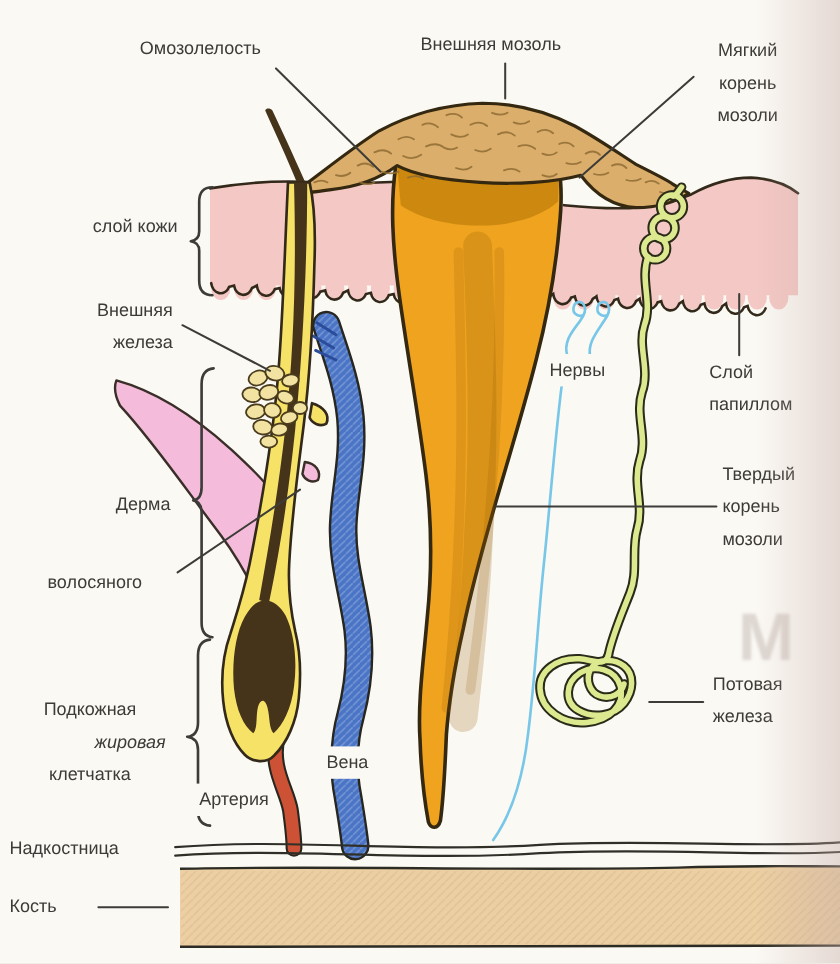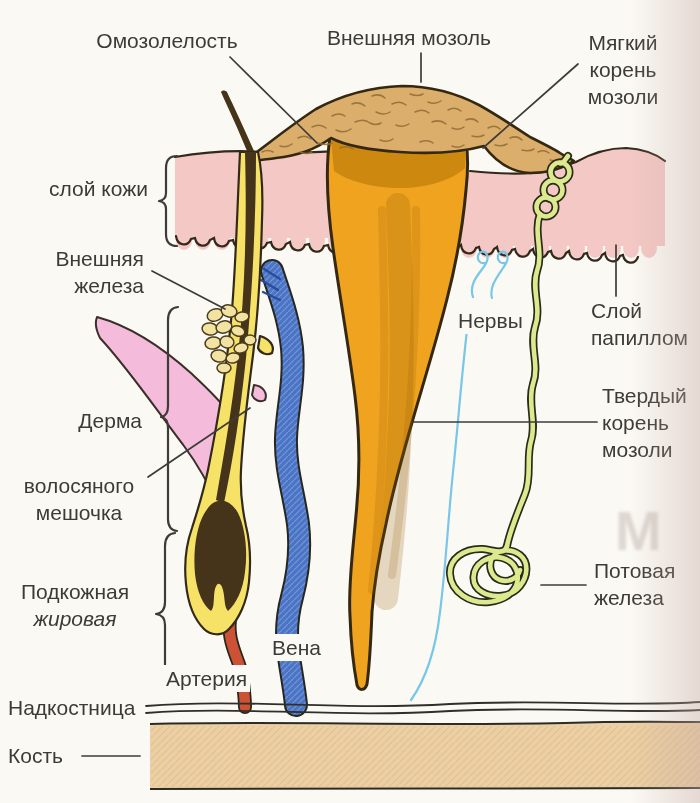--- a/index.html
+++ b/index.html
@@ -3,28 +3,28 @@
 <meta charset="utf-8">
 <style>
   html,body{margin:0;padding:0;background:#e8e6e0;}
   .stage{
     position:relative;width:700px;height:803px;margin:0 auto;
     background:var(--background,#fbf9f4);overflow:hidden;
     font-family:"Liberation Sans","DejaVu Sans",sans-serif;
   }
   .stage svg{position:absolute;left:0;top:0;}
   .lbl{
-    position:absolute;font-size:21px;line-height:27px;
+    position:absolute;font-size:15px;line-height:27px;
     color:var(--label_text,#3c3b38);white-space:nowrap;
   }
   .lbl .ln{display:block;}
   .ctr{text-align:center;}
   .rgt{text-align:right;}
-  .knock{background:var(--background,#fbf9f4);display:inline-block;padding:0 3px;margin-top:12px;}
-  .it{font-style:italic;}
+  .knock{background:var(--background,#fbf9f4);display:inline-block;padding:0 3px;}
+  .it{font-style:italic;text-align:right;}
   
   .skin-fill{fill:var(--epidermis,#f4c8c4);}
   .skin-edge{fill:none;stroke:#33291a;stroke-width:2.2;stroke-linecap:round;}
   .root-fill{fill:var(--callus_root,#efa31f);stroke:#342810;stroke-width:3;stroke-linejoin:round;}
   .root-cap{fill:var(--callus_root_cap,#c9860e);opacity:.92;}
   .stria{fill:none;stroke-linecap:round;}
   .mound{fill:var(--callus_mound,#dcae6b);stroke:#342810;stroke-width:2.6;stroke-linejoin:round;}
   .mtex{fill:none;stroke:#8f6c34;stroke-width:1.5;stroke-linecap:round;opacity:.85;}
   .muscle{fill:var(--muscle,#f4bcda);stroke:#3a2f28;stroke-width:2;stroke-linejoin:round;}
   .vein-o{fill:none;stroke:#272720;stroke-width:24;stroke-linecap:round;}
@@ -259,25 +259,25 @@
   <div class="lbl rgt" style="left:18px;top:175px;width:130px">
         <span class="ln">слой кожи</span>
   </div>
   <div class="lbl rgt" style="left:18px;top:245px;width:126px">
     <span class="ln">Внешняя</span>
         <span class="ln">железа</span>
   </div>
   <div class="lbl rgt" style="left:38px;top:407px;width:104px"><span>Дерма</span></div>
   <div class="lbl ctr" style="left:12px;top:472px;width:134px">
         <span class="ln">волосяного</span>
-        <span class="ln">мешочка</span>
   </div>
   <div class="lbl ctr" style="left:12px;top:578px;width:126px">
     <span class="ln">Подкожная</span>
         <span class="ln it">жировая</span>
+        <span class="ln">клетчатка</span>
   </div>
   <div class="lbl" style="left:163px;top:653px"><span class="knock">Артерия</span></div>
   <div class="lbl" style="left:269px;top:622px"><span class="knock">Вена</span></div>
   <div class="lbl" style="left:8px;top:694px"><span>Надкостница</span></div>
   <div class="lbl" style="left:8px;top:742px"><span>Кость</span></div>
   <div class="lbl" style="left:455px;top:295px"><span class="knock">Нервы</span></div>
   <div class="lbl" style="left:591px;top:297px">
     <span class="ln">Слой</span>
         <span class="ln">папиллом</span>
   </div>

